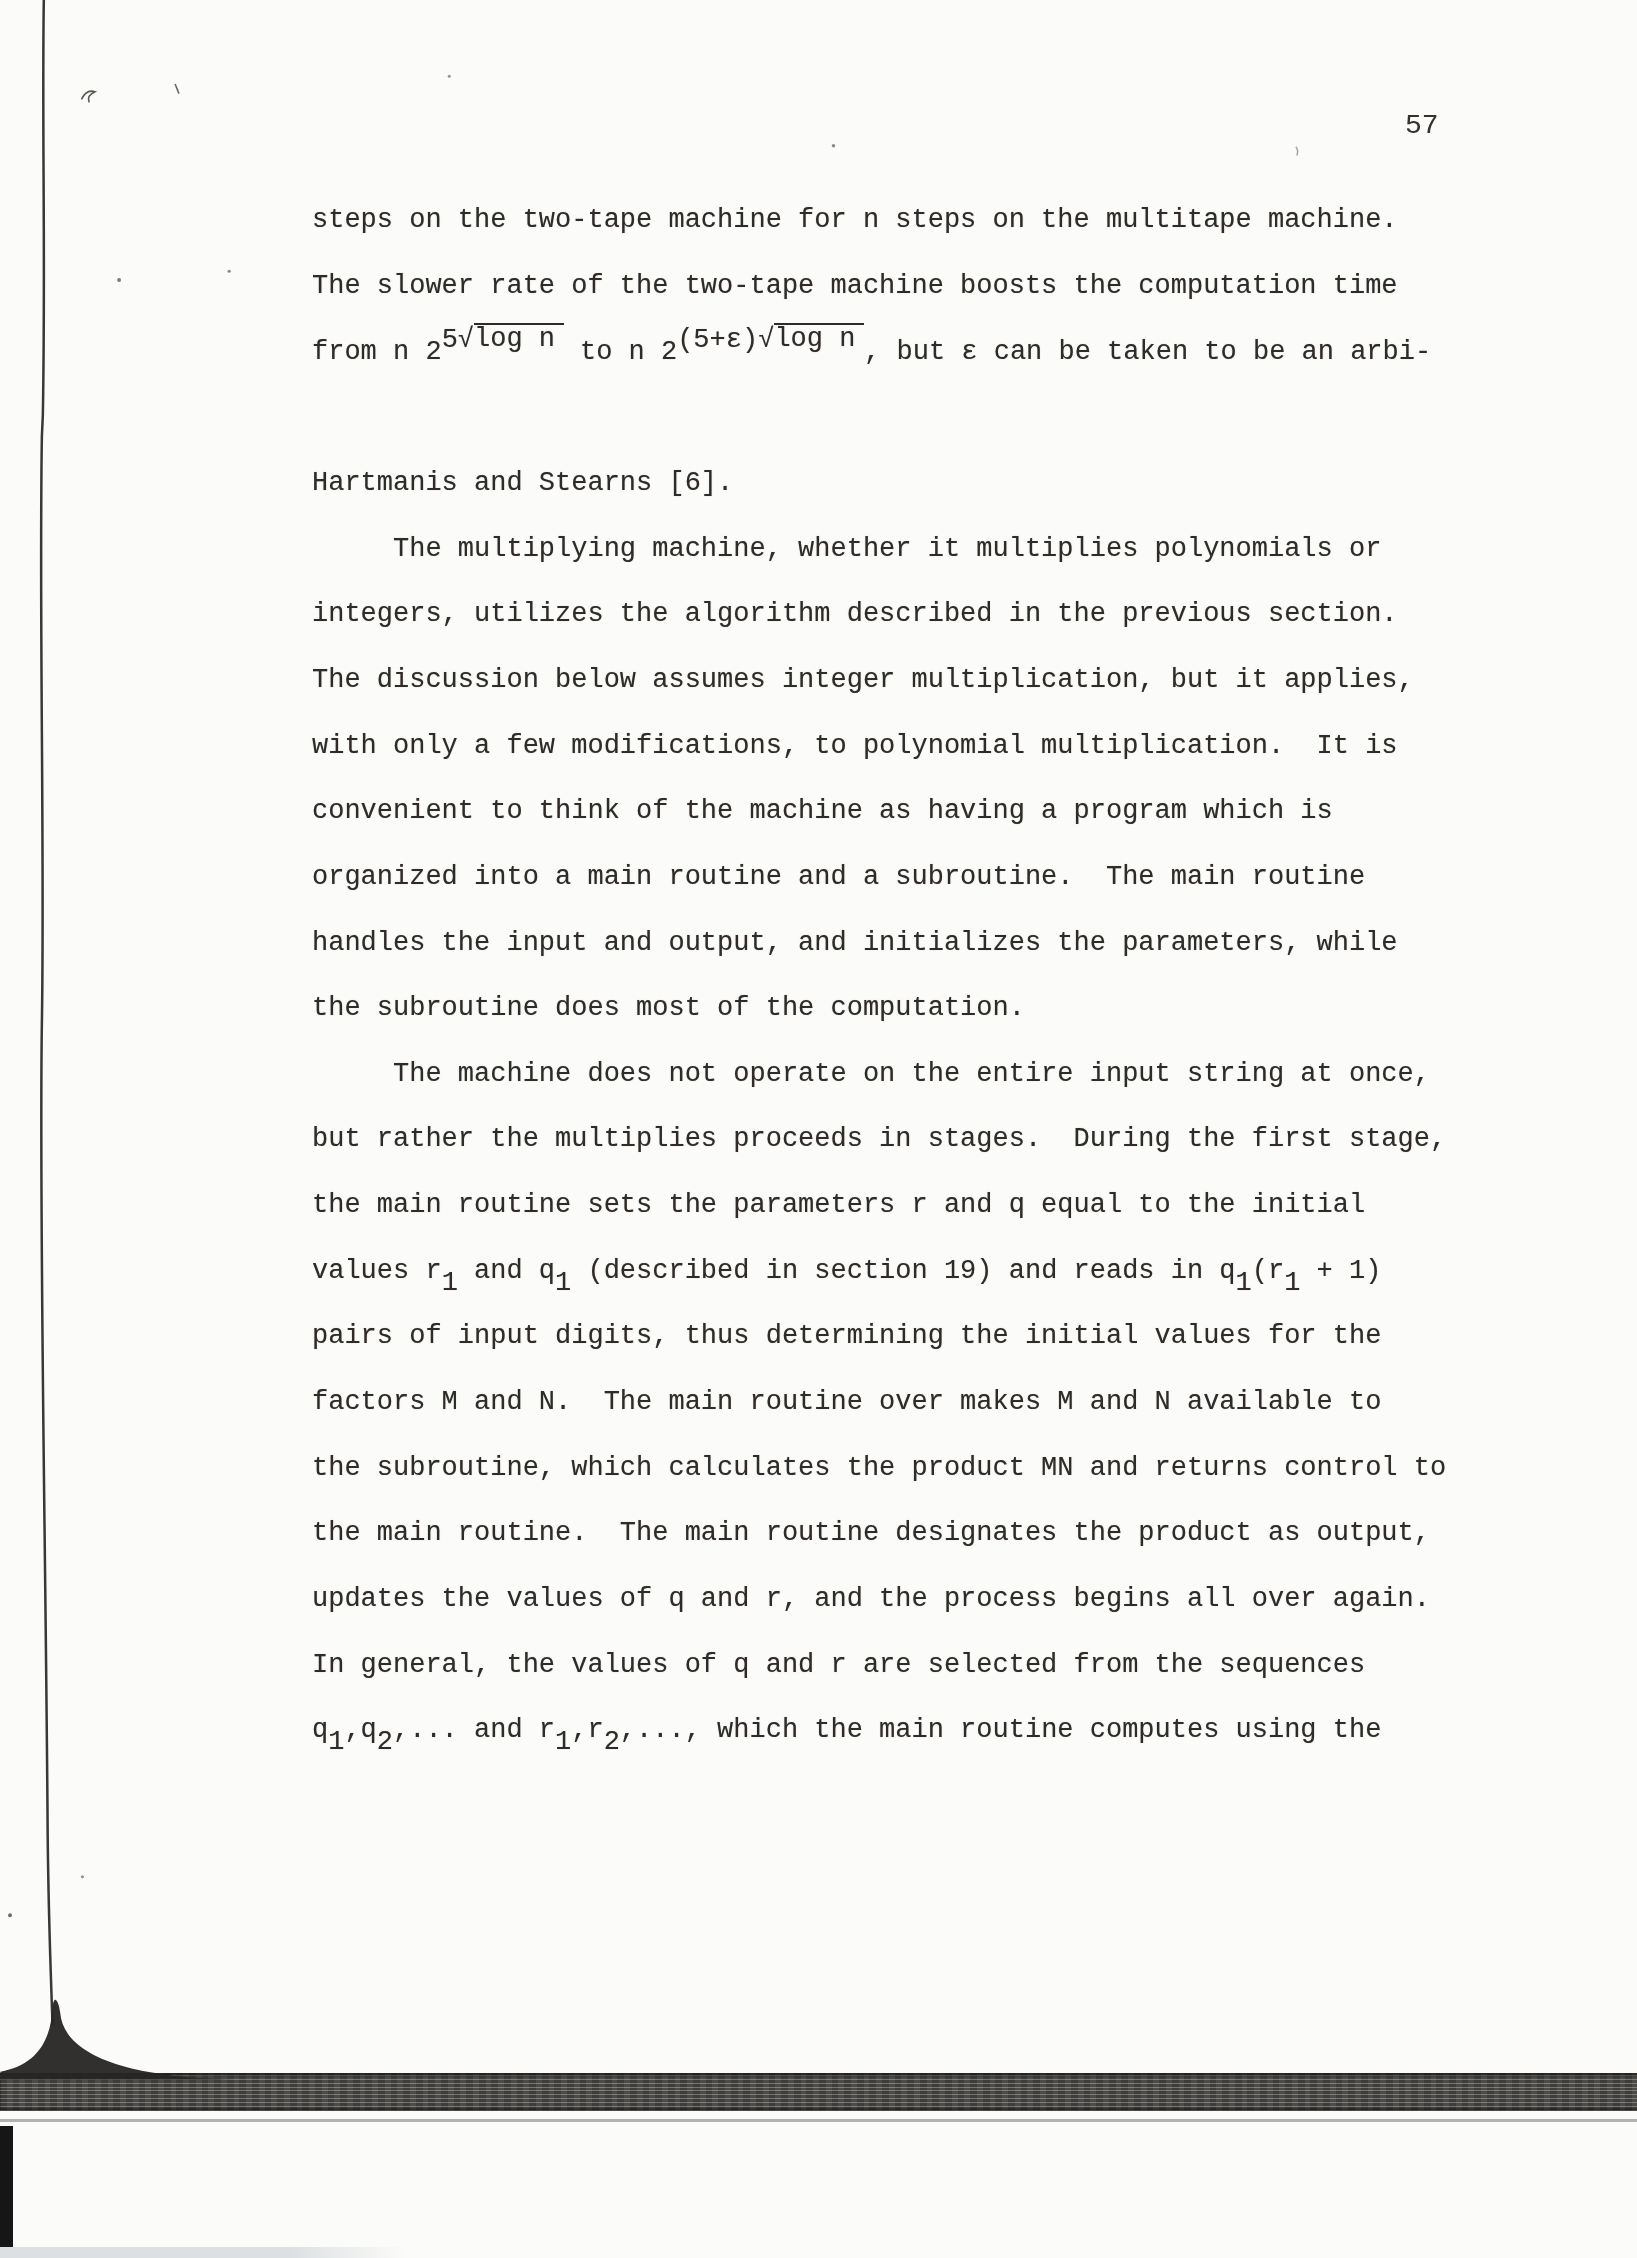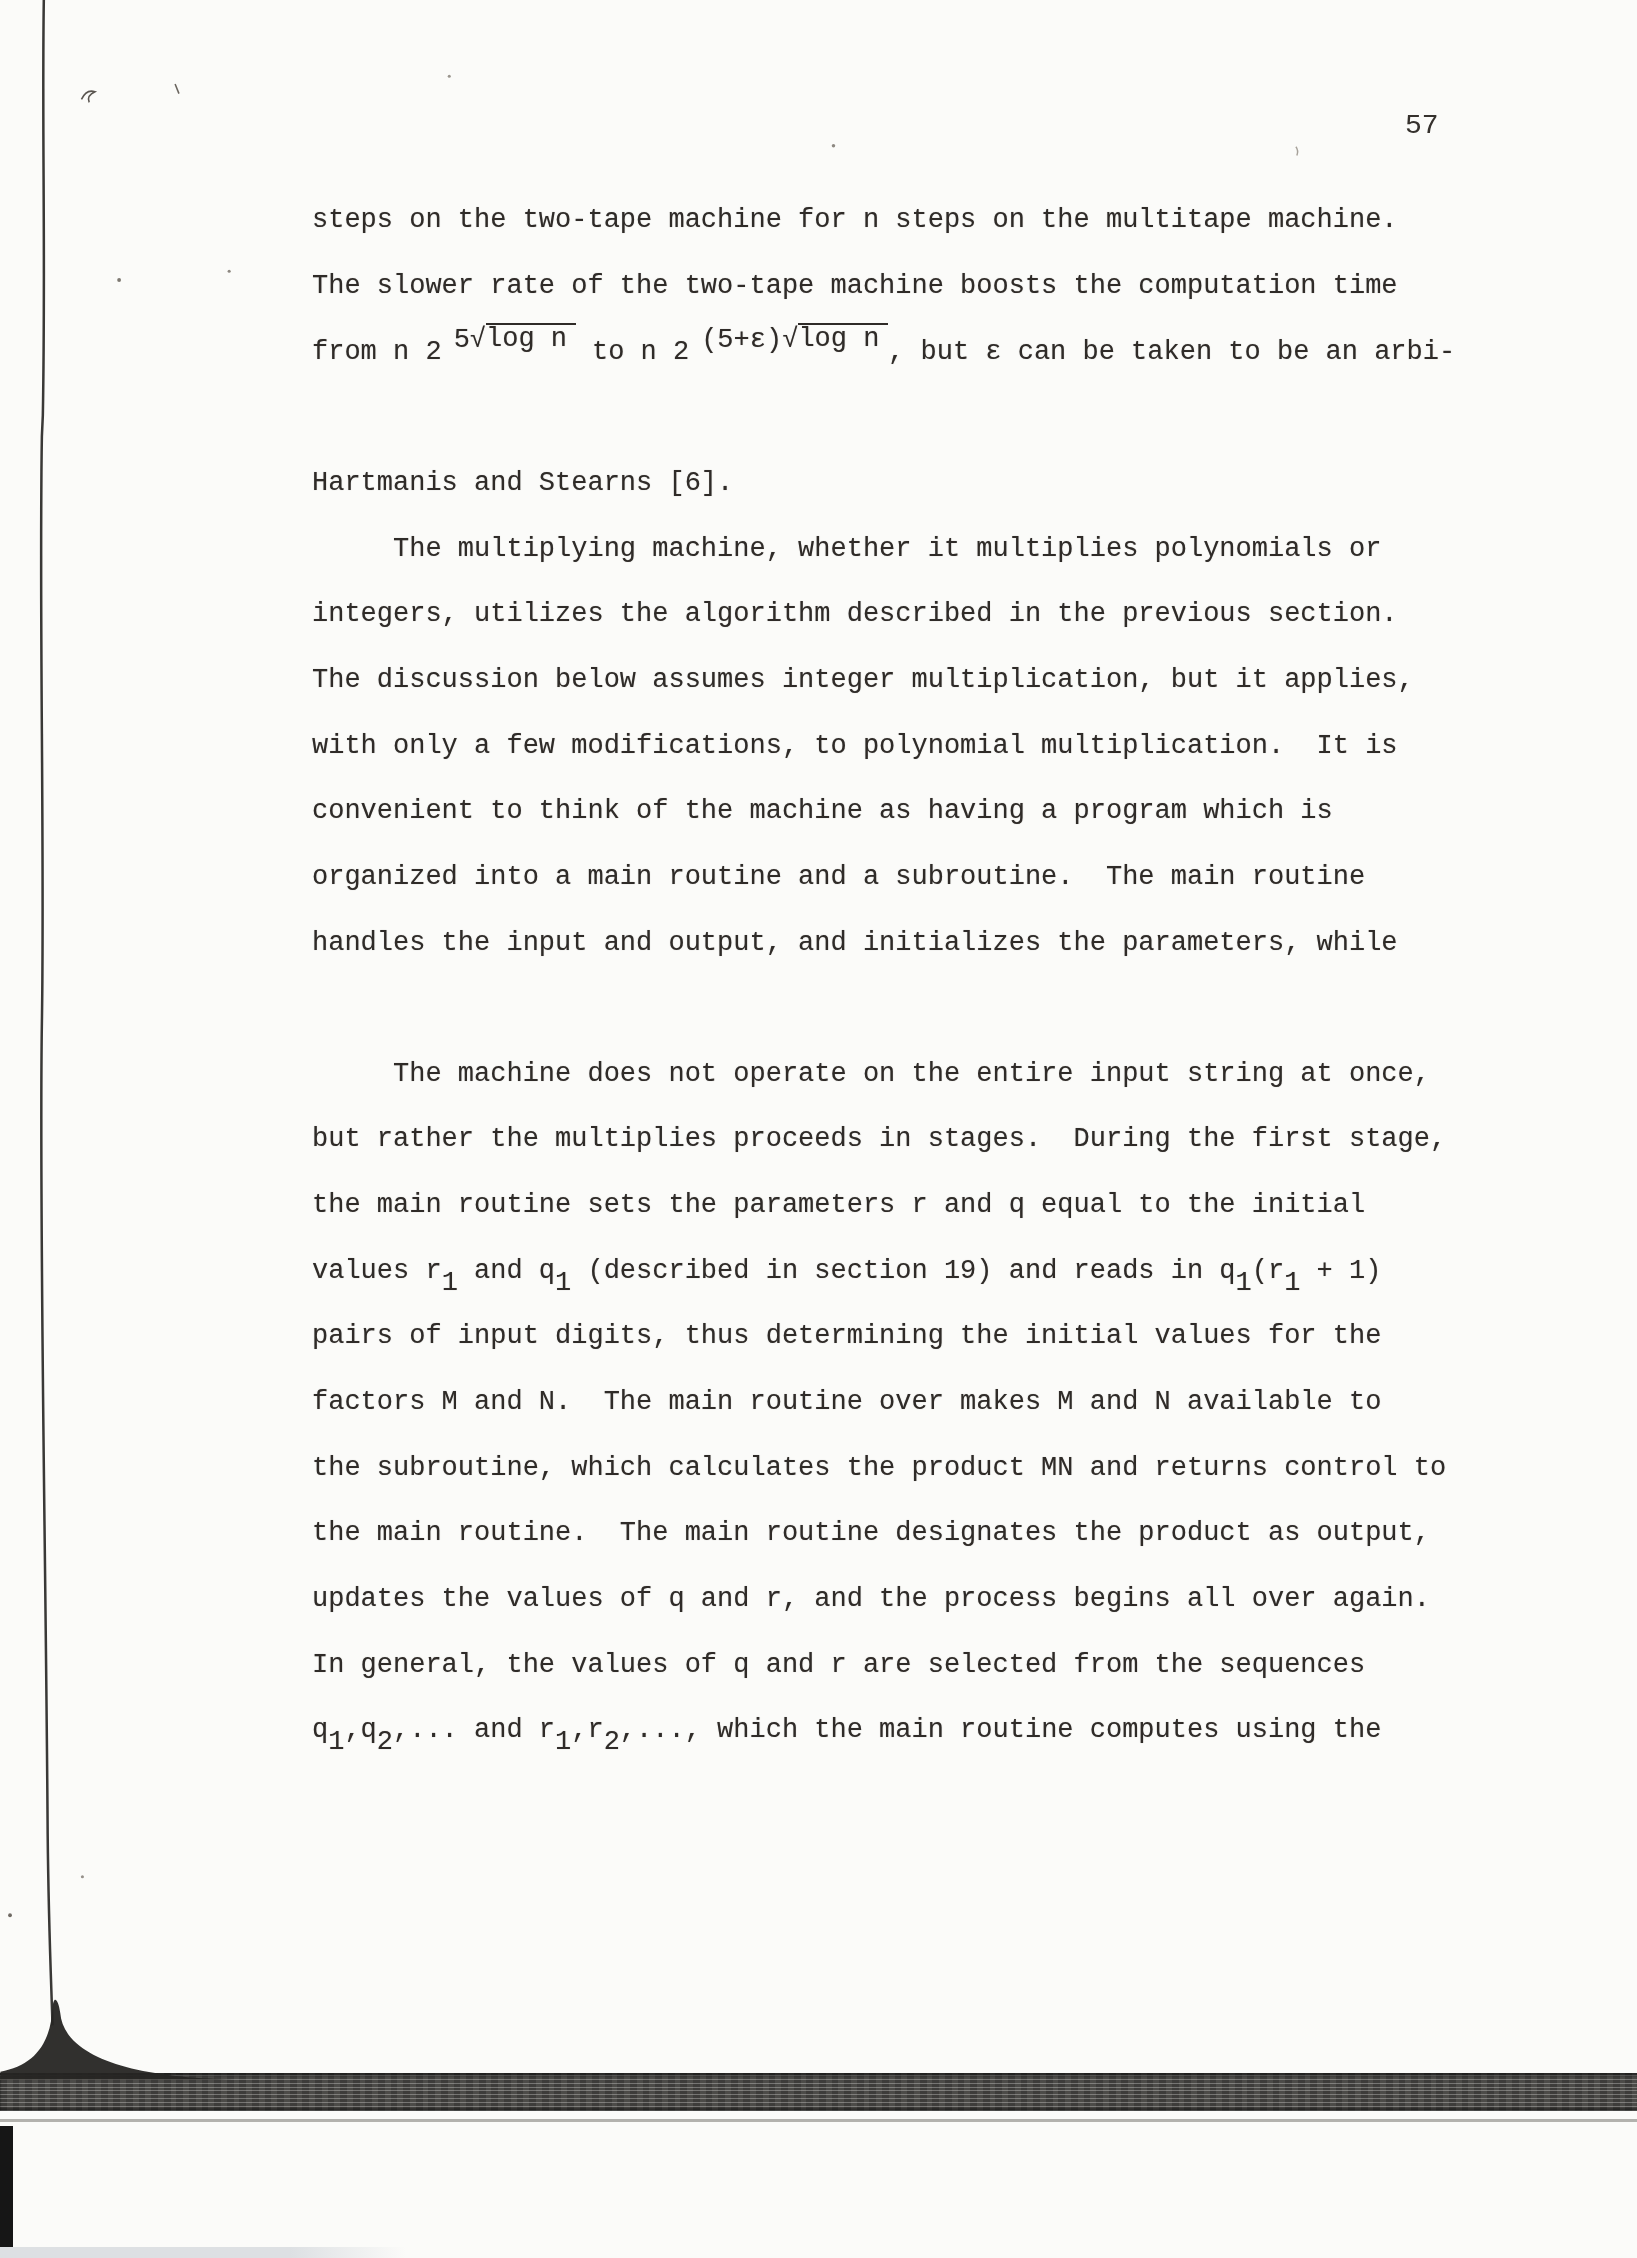--- a/index.html
+++ b/index.html
@@ -19,21 +19,21 @@
   }
   .text-block{position:absolute;left:0;top:0;width:1414px;height:1834px;z-index:3;}
   .line{
     position:absolute;
     left:312px;
     height:66px;line-height:66px;
     font-size:27px;
     white-space:pre;
     text-shadow:0 0 1px rgba(47,43,40,0.35);
   }
-  .sup{display:inline-block;line-height:1;position:relative;top:-12.6px;margin-left:12px;}
+  .sup{display:inline-block;line-height:1;position:relative;top:-12.6px;}
   .sub{display:inline-block;line-height:1;position:relative;top:11.6px;}
   .vinc{display:inline-block;line-height:1;border-top:2.4px solid currentColor;padding:1.9px 8.7px 0 0;}
   .scan-band{
     position:absolute;left:0;top:2073px;width:1638px;height:38px;z-index:2;
     background:
       repeating-linear-gradient(0deg, rgba(250,250,248,0.30) 0 1px, rgba(0,0,0,0) 1px 3.9px),
       repeating-linear-gradient(90deg, rgba(0,0,0,0.20) 0 6.8px, rgba(0,0,0,0) 6.8px 12.6px),
       #4c4b48;
     box-shadow:inset 0 2.9px 1.9px rgba(0,0,0,0.45), inset 0 -2.9px 1.9px rgba(0,0,0,0.40);
   }
@@ -65,20 +65,21 @@
     <div class="line" style="top:319px"><span>from n 2</span><span class="sup"><span>5√</span><span class="vinc">log n</span></span><span> to n 2</span><span class="sup"><span>(5+ε)√</span><span class="vinc">log n</span></span><span>, but ε can be taken to be an arbi-</span></div>
 
     <div class="line" style="top:450px">Hartmanis and Stearns [6].</div>
     <div class="line" style="top:516px">     The multiplying machine, whether it multiplies polynomials or</div>
     <div class="line" style="top:581px">integers, utilizes the algorithm described in the previous section.</div>
     <div class="line" style="top:647px">The discussion below assumes integer multiplication, but it applies,</div>
     <div class="line" style="top:713px">with only a few modifications, to polynomial multiplication.  It is</div>
     <div class="line" style="top:778px">convenient to think of the machine as having a program which is</div>
     <div class="line" style="top:844px">organized into a main routine and a subroutine.  The main routine</div>
     <div class="line" style="top:910px">handles the input and output, and initializes the parameters, while</div>
+    <div class="line" style="top:975px">the subroutine does most of the computation.</div>
     <div class="line" style="top:1041px">     The machine does not operate on the entire input string at once,</div>
     <div class="line" style="top:1106px">but rather the multiplies proceeds in stages.  During the first stage,</div>
     <div class="line" style="top:1172px">the main routine sets the parameters r and q equal to the initial</div>
 
     <div class="line" style="top:1238px"><span>values r</span><span class="sub">1</span><span> and q</span><span class="sub">1</span><span> (described in section 19) and reads in q</span><span class="sub">1</span><span>(r</span><span class="sub">1</span><span> + 1)</span></div>
 
     <div class="line" style="top:1303px">pairs of input digits, thus determining the initial values for the</div>
     <div class="line" style="top:1369px">factors M and N.  The main routine over makes M and N available to</div>
     <div class="line" style="top:1435px">the subroutine, which calculates the product MN and returns control to</div>
     <div class="line" style="top:1500px">the main routine.  The main routine designates the product as output,</div>

